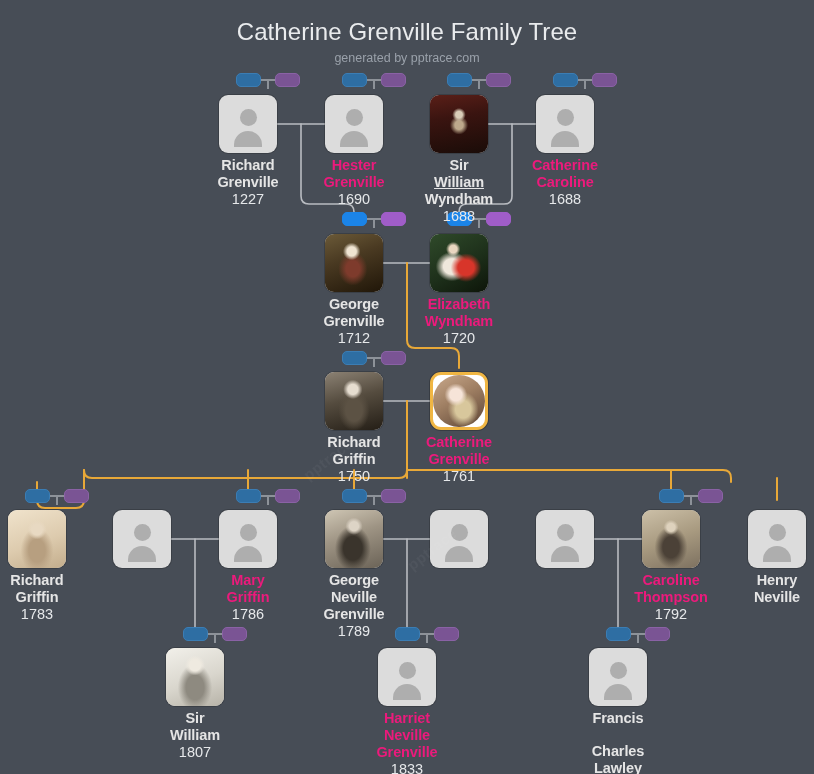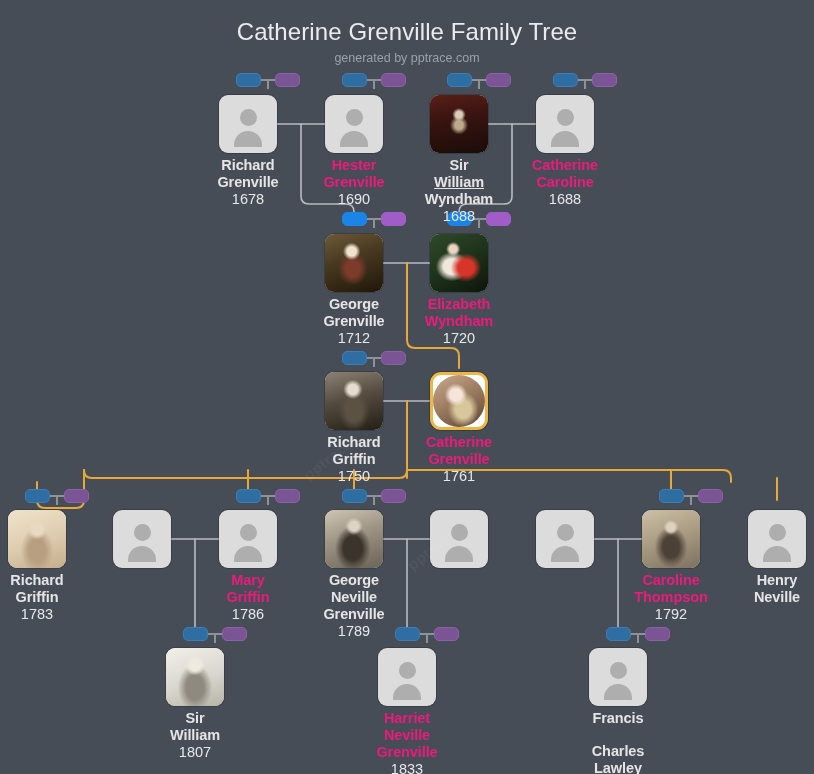--- a/index.html
+++ b/index.html
@@ -299,21 +299,21 @@
       </div>
     </div>
   <div id="nodes-root">
       <div class="node" style="left: 248px; top: 95px;">
         <div class="card">
           <div class="ph-head"></div>
           <div class="ph-body"></div>
         </div>
         <div class="name m">Richard</div>
         <div class="name m" style="margin-top: 0px;">Grenville</div>
-        <div class="year">1678</div>
+        <div class="year">1227</div>
       </div>
       <div class="node" style="left: 354px; top: 95px;">
         <div class="card">
           <div class="ph-head"></div>
           <div class="ph-body"></div>
         </div>
         <div class="name f">Hester</div>
         <div class="name f" style="margin-top: 0px;">Grenville</div>
         <div class="year">1690</div>
       </div>

